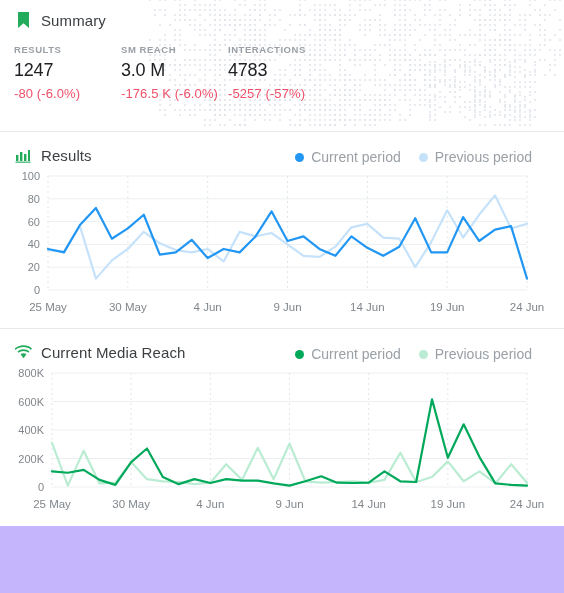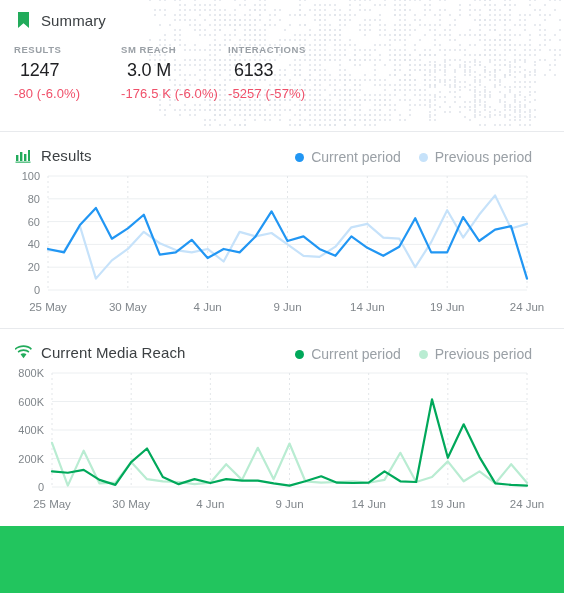--- a/index.html
+++ b/index.html
@@ -5,21 +5,21 @@
   * { box-sizing: border-box; }
   html, body {
     margin: 0; padding: 0;
     width: 564px; height: 593px;
     background: #ffffff;
     font-family: "Liberation Sans", sans-serif;
     -webkit-font-smoothing: antialiased;
   }
   .page {
     width: 564px; height: 593px;
-    background: #22c55e;
+    background: #c4b5fd;
     position: relative;
     overflow: hidden;
   }
 
   
   .summary-card {
     position: relative;
     height: 131px;
     background: #ffffff;
     overflow: hidden;
@@ -61,21 +61,20 @@
     letter-spacing: .55px;
     color: #9aa0a6;
     text-transform: uppercase;
     margin-bottom: 5px;
   }
   .metric-value {
     font-size: 18px;
     color: #202124;
     letter-spacing: -.2px;
     margin-bottom: 5px;
-    margin-left: 6px;
   }
   .metric-delta {
     font-size: 13px;
     color: #f0506a;
     letter-spacing: .1px;
   }
   .metric-delta.up { color: #f0506a; }
 
   .divider {
     height: 1px;
@@ -1842,21 +1841,21 @@
           <div class="metric-value">1247</div>
           <div class="metric-delta">-80 (-6.0%)</div>
         </div>
         <div class="metric">
           <div class="metric-label">SM REACH</div>
           <div class="metric-value">3.0 M</div>
           <div class="metric-delta">-176.5 K (-6.0%)</div>
         </div>
         <div class="metric">
           <div class="metric-label">INTERACTIONS</div>
-          <div class="metric-value">6133</div>
+          <div class="metric-value">4783</div>
           <div class="metric-delta">-5257 (-57%)</div>
         </div>
       </div>
     </div>
   </section>
 
   <div class="divider"></div>
 
   <section class="chart-card">
     <div class="chart-head">

